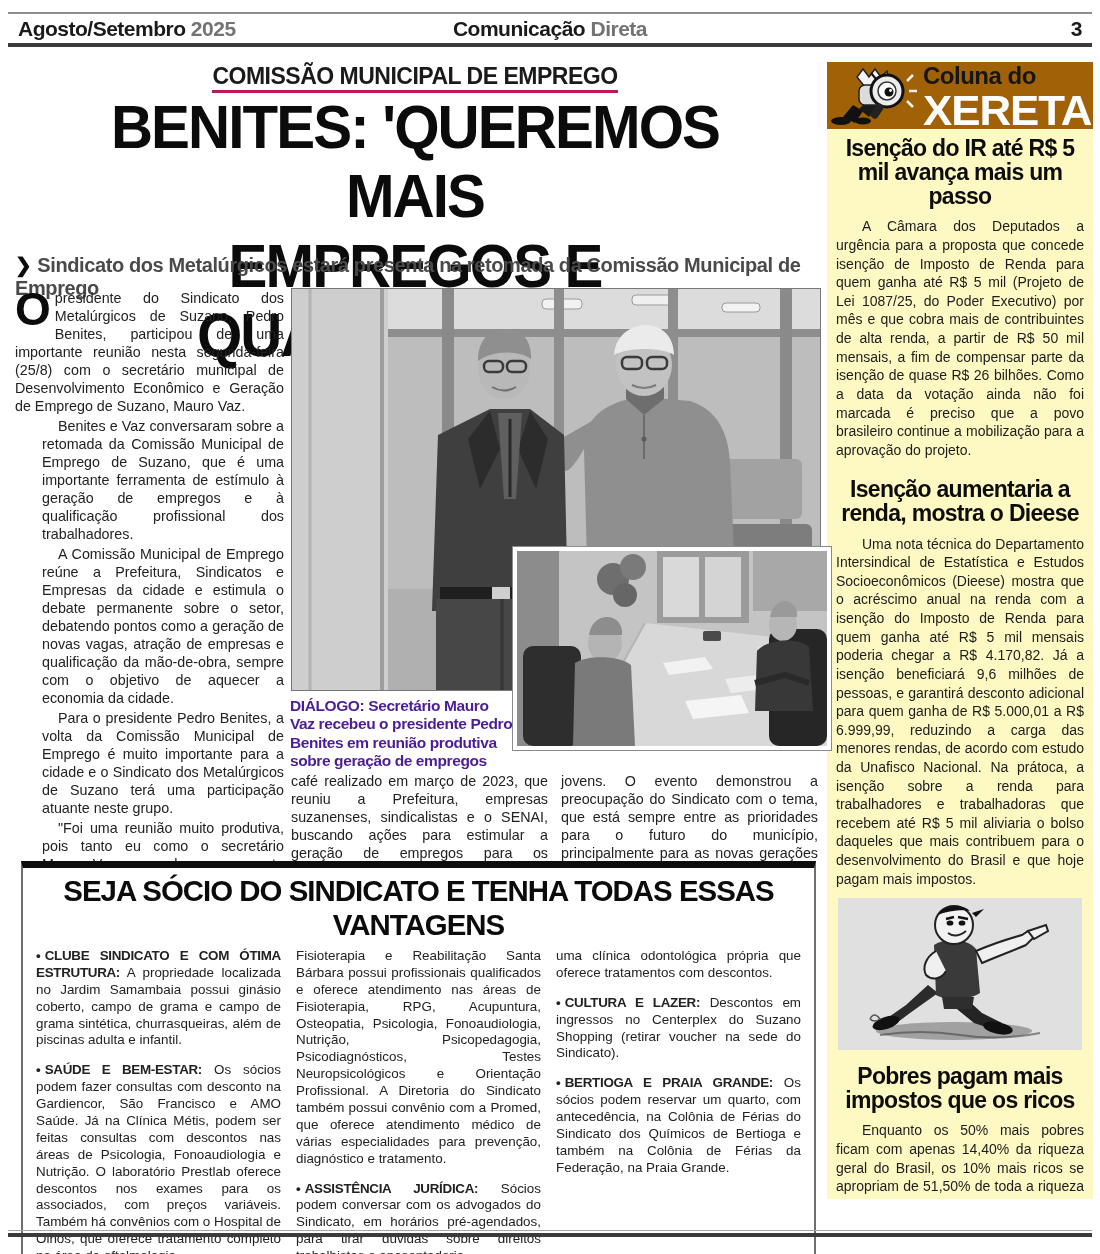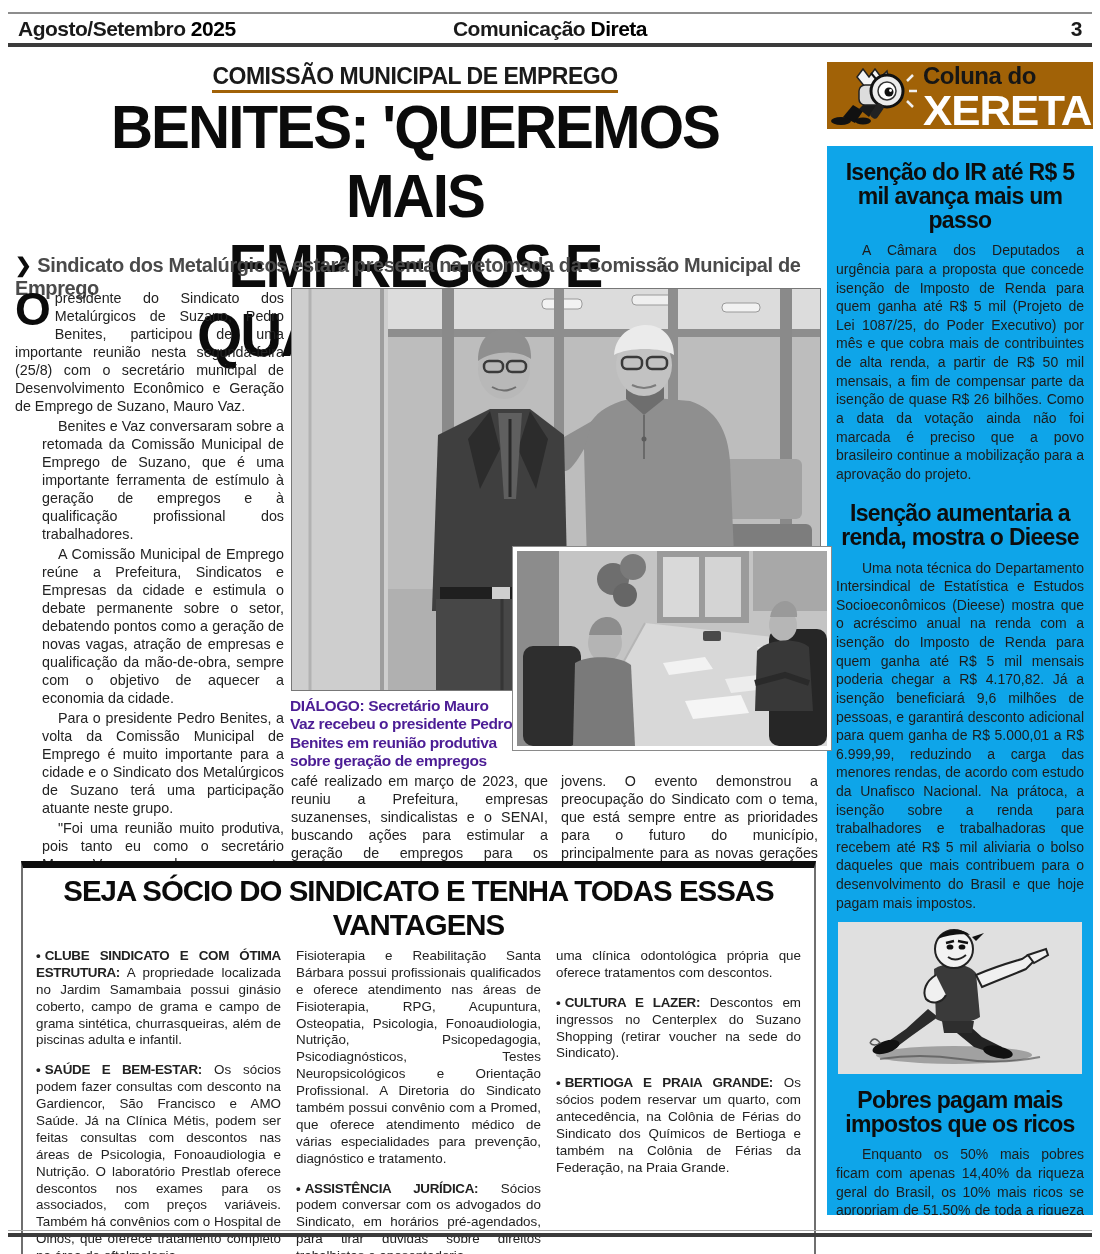--- a/index.html
+++ b/index.html
@@ -4,28 +4,28 @@
 <style>
   html,body{margin:0;padding:0;background:#e8e8e8;}
   .page{position:relative;width:1100px;height:1254px;background:#ffffff;margin:0 auto;
         font-family:"Liberation Sans",sans-serif;color:#1a1a1a;overflow:hidden;}
 
   
   .rule-top-thin{position:absolute;left:8px;right:8px;top:12px;height:2px;background:#8d8d8d;}
   .masthead-row{position:absolute;left:18px;right:18px;top:15px;height:26px;display:flex;
         justify-content:space-between;align-items:flex-end;font-weight:700;font-size:21px;letter-spacing:-0.5px;}
   .masthead-center{position:absolute;left:0;right:0;text-align:center;}
-  .gray-part{color:#000000;}
+  .gray-part{color:#737373;}
   .pagenum{position:relative;z-index:2;}
   .rule-top-thick{position:absolute;left:8px;right:8px;top:43px;height:4px;background:#3b3b3b;}
 
   
   .kicker{position:absolute;left:15px;top:63px;width:800px;text-align:center;font-size:23px;font-weight:700;
         letter-spacing:-0.5px;}
-  .kicker span{border-bottom:3px solid #a16207;padding-bottom:1px;}
+  .kicker span{border-bottom:3px solid #be185d;padding-bottom:1px;}
   .headline{position:absolute;left:15px;top:92px;width:800px;text-align:center;font-weight:900;font-size:62px;
         line-height:1.12;letter-spacing:-2px;transform:scaleX(0.94);transform-origin:center;color:#0b0b0b;}
   .subhead{position:absolute;left:15px;top:253px;width:806px;font-size:20px;font-weight:700;color:#4a4a4a;
         letter-spacing:-0.4px;}
   .subhead .arrow{color:#0b0b0b;font-weight:900;margin-right:6px;}
 
   
   .col-left{position:absolute;left:15px;top:289px;width:269px;font-size:14.3px;line-height:1.26;
         text-align:justify;color:#222;}
   .col-left p{margin:0 0 2px;}
@@ -58,21 +58,21 @@
   .bullet{font-weight:900;margin-right:4px;}
 
   
   .xereta{position:absolute;left:827px;top:62px;width:266px;}
   .x-band{position:relative;height:67px;background:#a16207;}
   .x-mascot{position:absolute;left:2px;top:3px;}
   .x-titles{position:absolute;left:96px;top:2px;line-height:1;}
   .x-top{font-size:24px;font-weight:900;color:#161616;letter-spacing:-0.5px;}
   .x-main{font-size:43px;font-weight:900;color:#ffffff;letter-spacing:-1px;margin-top:1px;transform:scaleX(1.02);
         transform-origin:left;}
-  .x-body{background:#0ea5e9;margin-top:17px;padding:10px 9px 12px;height:1069px;box-sizing:border-box;overflow:hidden;}
+  .x-body{background:#fef9c3;margin-top:1px;padding:2px 9px 12px;height:1069px;box-sizing:border-box;overflow:hidden;}
   .x-head{font-size:23px;font-weight:900;text-align:center;line-height:1.05;letter-spacing:-0.7px;
         margin:4px 0 9px;color:#0d0d0d;}
   .x-head.later{margin-top:18px;}
   .x-text{font-size:14px;line-height:1.33;text-align:justify;text-indent:26px;margin:0 0 8px;color:#1c1c1c;}
   .x-cartoon{height:152px;background:#e0e0e0;margin:10px 2px 14px;display:flex;align-items:center;
         justify-content:center;}
 
   
   .rule-bottom-thin{position:absolute;left:8px;right:8px;top:1230px;height:1px;background:#a8a8a8;}
   .rule-bottom-thick{position:absolute;left:8px;right:8px;top:1233px;height:4px;background:#3b3b3b;}

